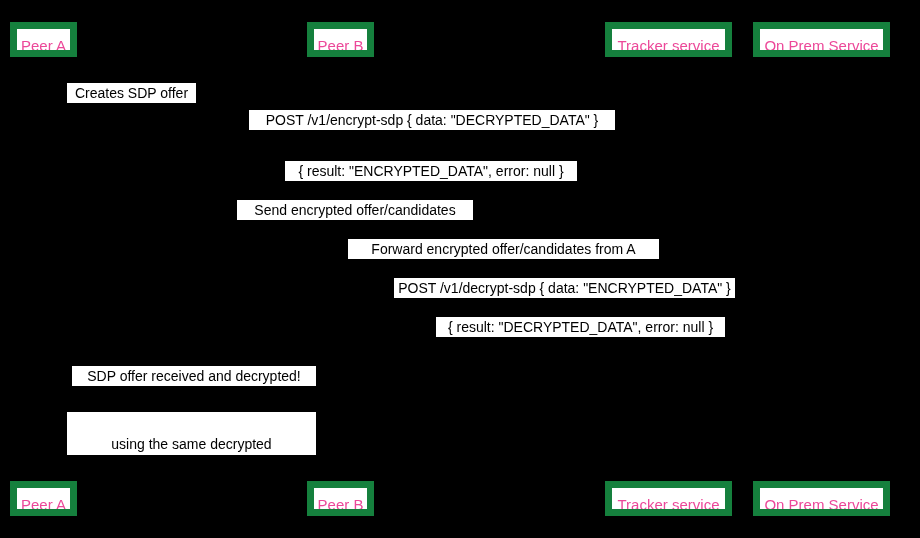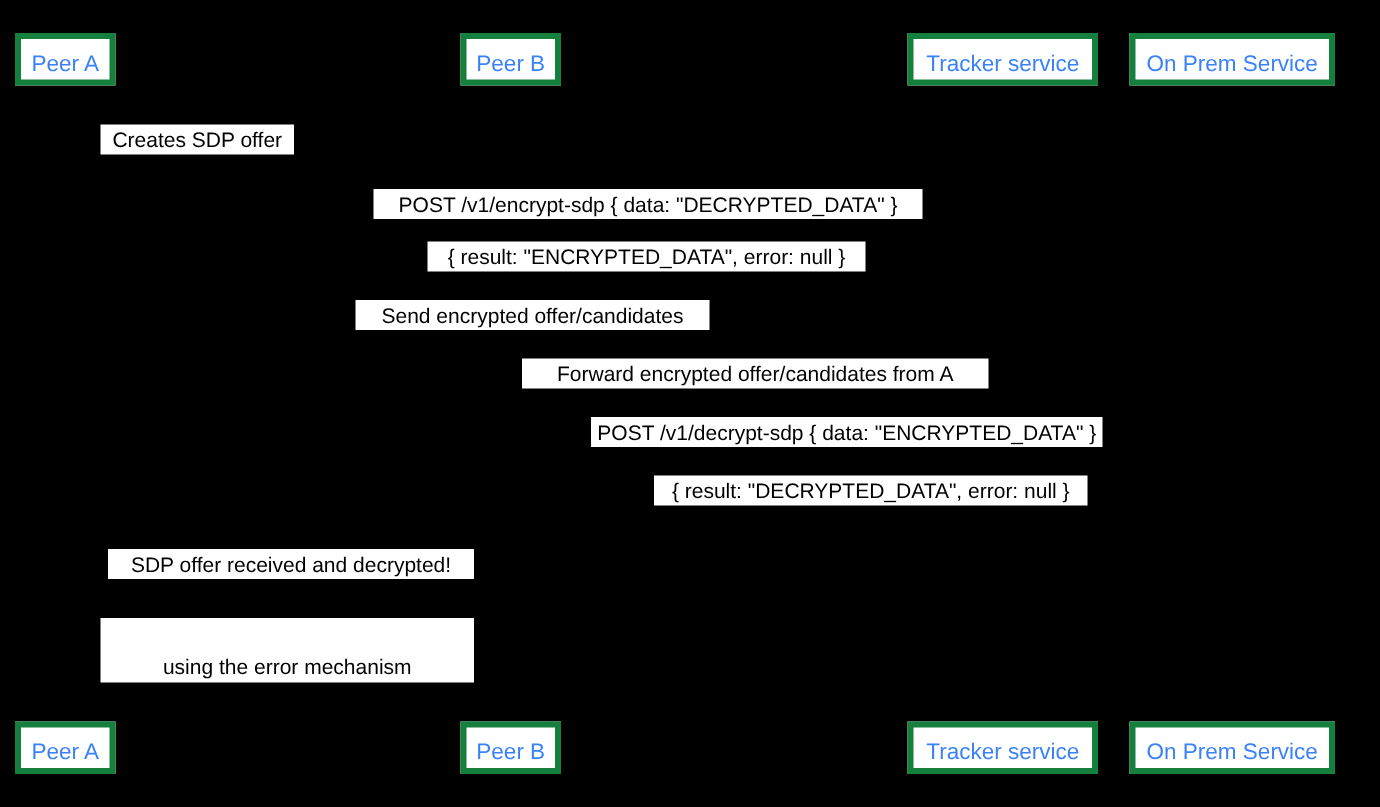--- a/index.html
+++ b/index.html
@@ -24,22 +24,22 @@
     background: #000000;
     top: 57px;
     bottom: 57px;
   }
 
   
   .participant {
     position: absolute;
     box-sizing: border-box;
     background: #ffffff;
-    border: 4px solid #15803d;
-    color: #3b82f6;
+    border: 7px solid #15803d;
+    color: #ec4899;
     font-size: 15px;
     line-height: 33px;
     height: 35px;
     text-align: center;
     white-space: nowrap;
     overflow: hidden;
   }
 
   
   .msg {
@@ -84,37 +84,37 @@
   <div class="arrow-shaft" style="left:340px; top:304px; width:481px;"></div>
   <div class="arrow-shaft" style="left:340px; top:343px; width:481px;"></div>
 
   <div class="participant" style="left:10px; top:22px; width:67px;">Peer A</div>
   <div class="participant" style="left:307px; top:22px; width:67px;">Peer B</div>
   <div class="participant" style="left:605px; top:22px; width:127px;">Tracker service</div>
   <div class="participant" style="left:753px; top:22px; width:137px;">On Prem Service</div>
 
   <div class="msg" style="left:67px; top:83px; width:129px;">Creates SDP offer</div>
 
-  <div class="msg" style="left:249px; top:126px; width:366px;">POST /v1/encrypt-sdp { data: "DECRYPTED_DATA" }</div>
+  <div class="msg" style="left:249px; top:110px; width:366px;">POST /v1/encrypt-sdp { data: "DECRYPTED_DATA" }</div>
 
   <div class="msg" style="left:285px; top:161px; width:292px;">{ result: "ENCRYPTED_DATA", error: null }</div>
 
   <div class="msg" style="left:237px; top:200px; width:236px;">Send encrypted offer/candidates</div>
 
   <div class="msg" style="left:348px; top:239px; width:311px;">Forward encrypted offer/candidates from A</div>
 
   <div class="msg" style="left:394px; top:278px; width:341px;">POST /v1/decrypt-sdp { data: "ENCRYPTED_DATA" }</div>
 
   <div class="msg" style="left:436px; top:317px; width:289px;">{ result: "DECRYPTED_DATA", error: null }</div>
 
   <div class="msg" style="left:72px; top:366px; width:244px;">SDP offer received and decrypted!</div>
 
   <div class="msg two-line" style="left:67px; top:412px; width:249px; height:43px;">
     <br>
-    <span>using the error mechanism</span>
+    <span>using the same decrypted</span>
   </div>
 
   <div class="participant" style="left:10px; top:481px; width:67px;">Peer A</div>
   <div class="participant" style="left:307px; top:481px; width:67px;">Peer B</div>
   <div class="participant" style="left:605px; top:481px; width:127px;">Tracker service</div>
   <div class="participant" style="left:753px; top:481px; width:137px;">On Prem Service</div>
 
 </div>
 
 </body></html>

